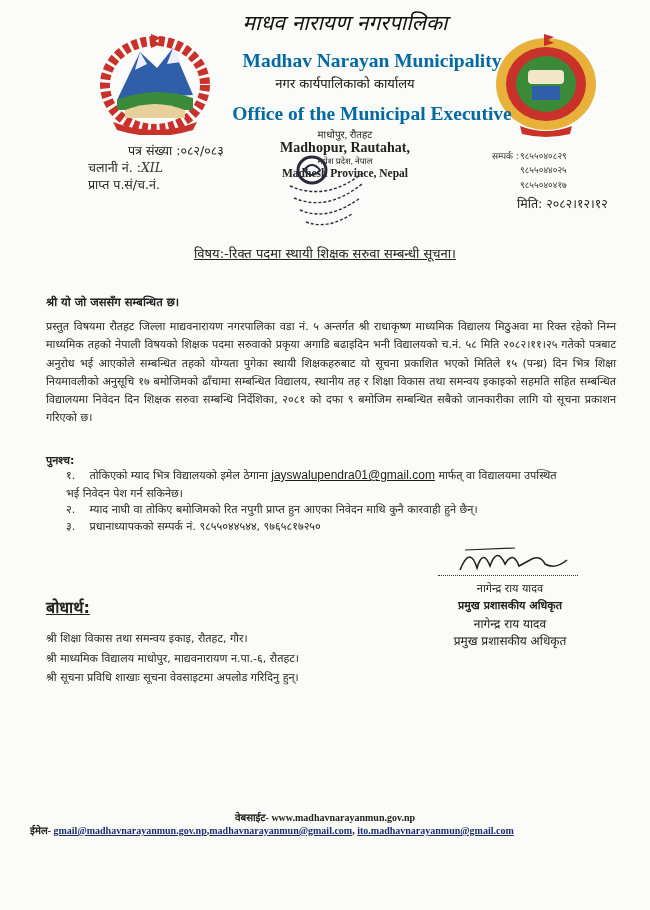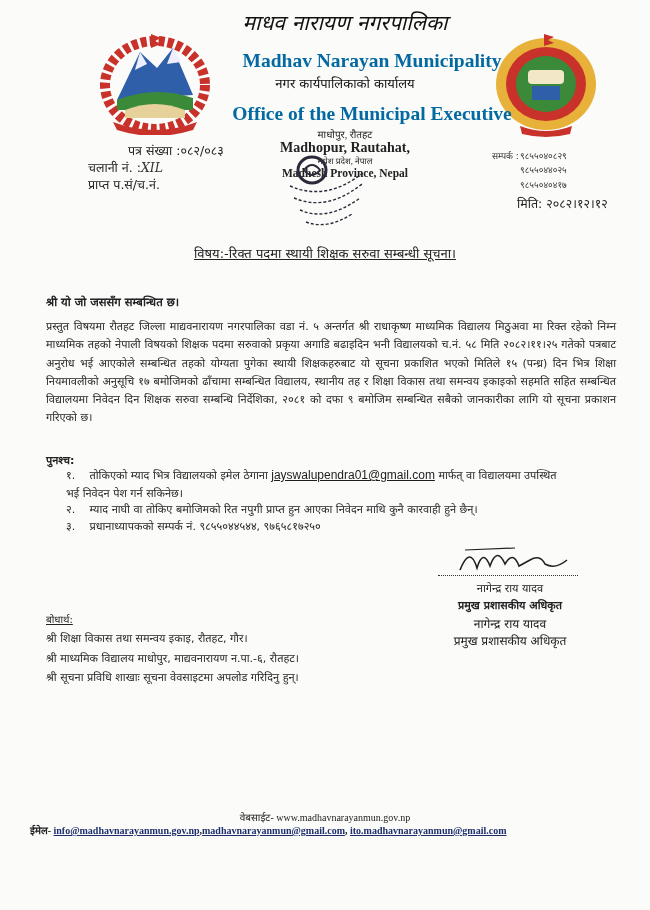--- a/index.html
+++ b/index.html
@@ -40,26 +40,26 @@
   #ps1 { top: 466px; }
   #ps2 { top: 501px; }
   #ps3 { top: 518px; }
   .email-link { text-decoration: underline; color: #1d1d1d; font-family: "Liberation Sans", sans-serif; font-size: 12px; }
   .sig { font-size: 11px; color: #222; text-align: center; width: 180px; left: 420px; }
   #sig-name1 { top: 580px; }
   #sig-title1 { top: 597px; font-weight: bold; }
   #sig-name2 { top: 615px; font-size: 12px; }
   #sig-title2 { top: 632px; font-size: 12px; }
   #sig-line { left: 438px; top: 575px; width: 140px; border-top: 1.5px dotted #333; }
-  #cc-head { left: 46px; top: 612px; font-size: 10px; font-weight: normal; color: #222; text-decoration: underline; }
+  #cc-head { left: 46px; top: 596px; font-size: 16px; font-weight: bold; color: #222; text-decoration: underline; }
   .cc { left: 46px; font-size: 11px; color: #262626; }
   #cc1 { top: 630px; }
   #cc2 { top: 650px; }
   #cc3 { top: 669px; }
-  #website { left: 0; top: 810px; width: 650px; text-align: center; font-family: "Liberation Serif", serif; font-size: 10px; font-weight: normal; color: #222; }
+  #website { left: 0; top: 810px; width: 650px; text-align: center; font-family: "Liberation Serif", serif; font-size: 10px; font-weight: bold; color: #222; }
   #emails { left: 30px; top: 823px; width: 600px; font-family: "Liberation Serif", serif; font-size: 10px; font-weight: bold; color: #222; white-space: nowrap; }
   #emails a { color: #1d2f6b; text-decoration: underline; }
   .emblem { position: absolute; }
 </style>
 </head>
 <body>
 
 <svg class="emblem" style="left:95px;top:30px" width="120" height="105" viewBox="0 0 120 105">
   <ellipse cx="60" cy="55" rx="50" ry="44" fill="none" stroke="#c8322a" stroke-width="10" stroke-dasharray="6 3"></ellipse>
   <polygon points="22,70 45,22 62,38 78,18 98,65" fill="#2f5fa8"></polygon>
@@ -152,15 +152,15 @@
 <div class="abs cc" id="cc1">श्री शिक्षा विकास तथा समन्वय इकाइ, रौतहट, गौर।</div>
 <div class="abs cc" id="cc2">श्री माध्यमिक विद्यालय माधोपुर, माद्यवनारायण न.पा.-६, रौतहट।</div>
 <div class="abs cc" id="cc3">श्री सूचना प्रविधि शाखाः सूचना वेवसाइटमा अपलोड गरिदिनु हुन्।</div>
 
 <div class="abs" id="website">
   <span>वेबसाईट-</span>
   <a>www.madhavnarayanmun.gov.np</a>
 </div>
 <div class="abs" id="emails">
   <span>ईमेल-</span>
-  <a>info@madhavnarayanmun.gov.np</a>,<a>madhavnarayanmun@gmail.com</a>,
+  <a>gmail@madhavnarayanmun.gov.np</a>,<a>madhavnarayanmun@gmail.com</a>,
   <a>ito.madhavnarayanmun@gmail.com</a>
 </div>
 
 </body></html>

